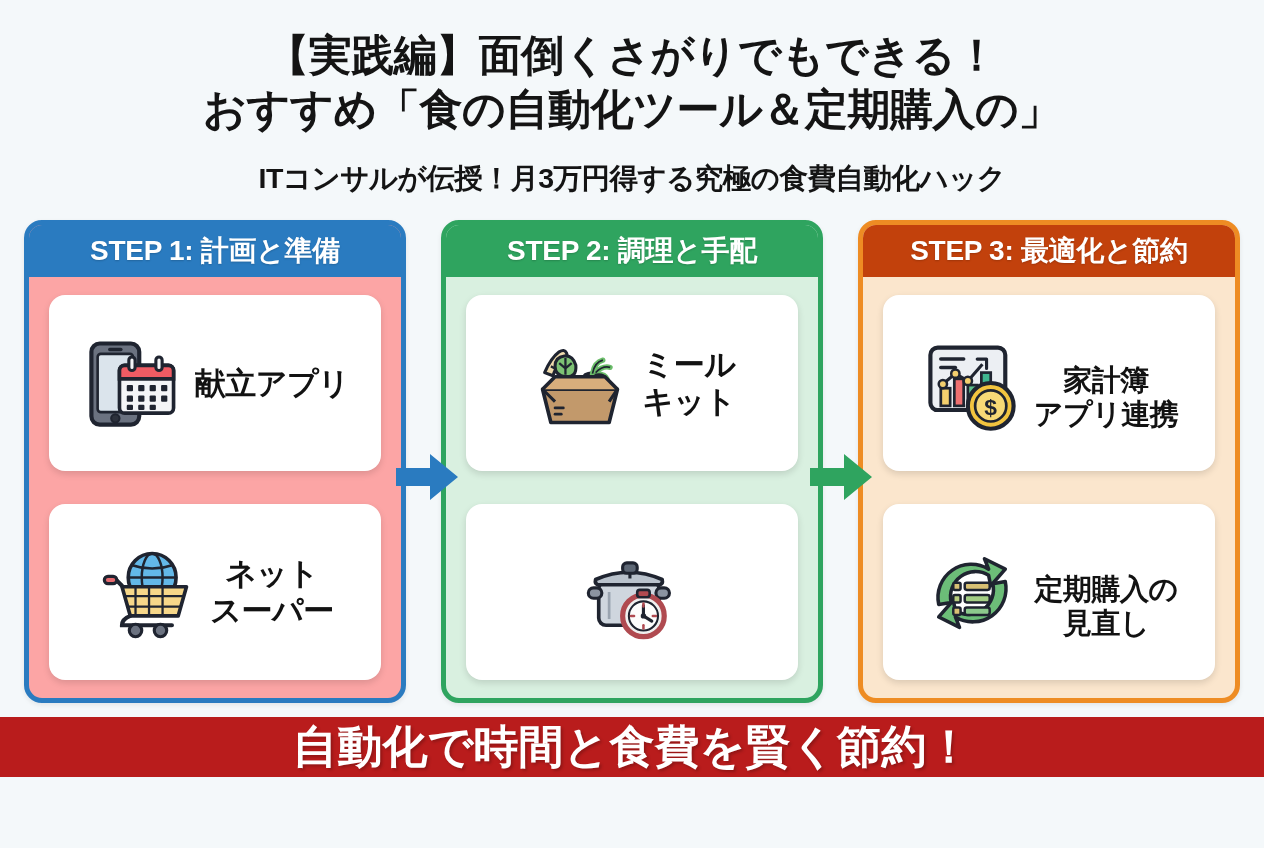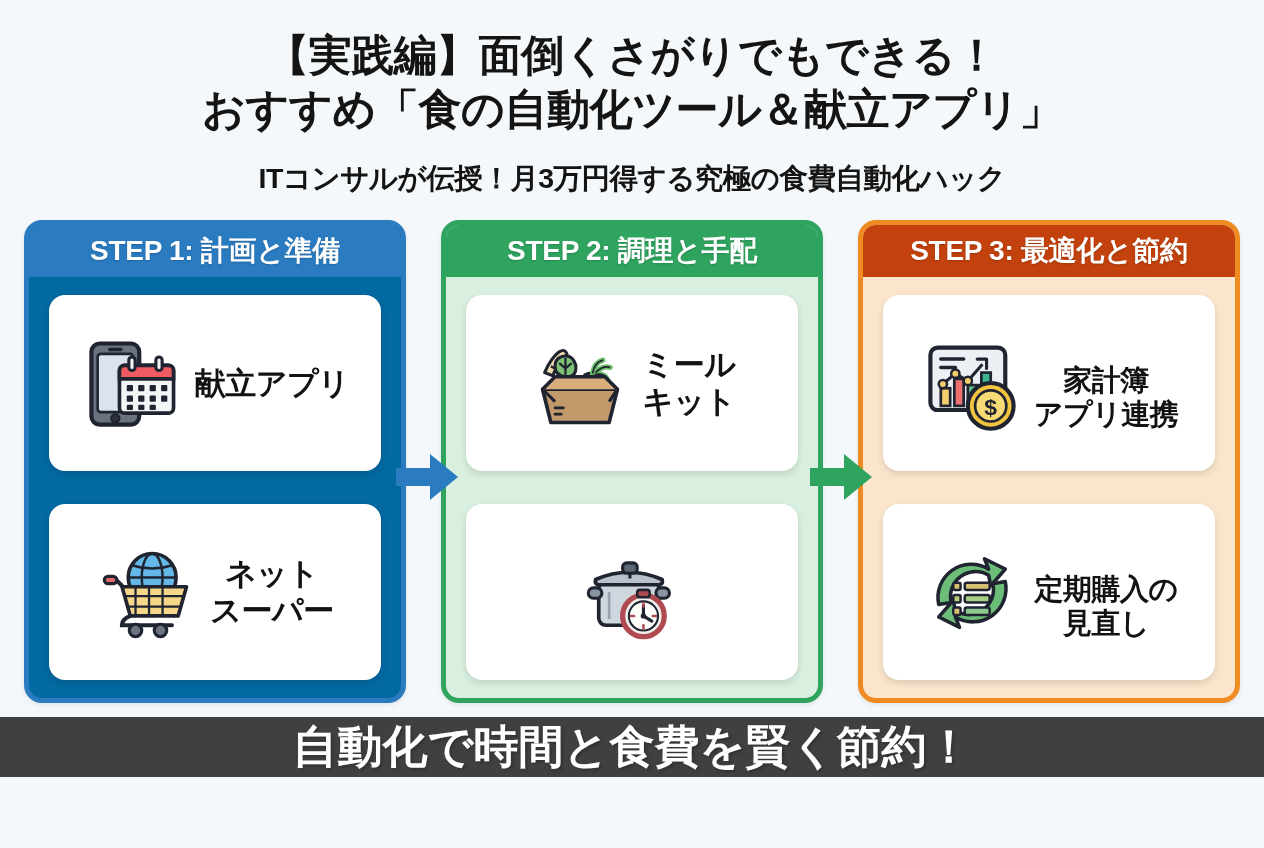--- a/index.html
+++ b/index.html
@@ -62,21 +62,21 @@
     width: 382px;
     border-radius: 18px;
     border: 5px solid #2a7bc0;
     overflow: hidden;
     background: #e3f0fb;
     display: flex;
     flex-direction: column;
     height: 483px;
     box-shadow: 0 2px 5px rgba(0,0,0,0.08);
   }
-  .column.c1 { border-color: #2a7bc0; background: #0369a1; }
+  .column.c1 { border-color: #2a7bc0; background: #fca5a5; }
   .column.c2 { border-color: #2fa45f; background: #d9f0e0; }
   .column.c3 { border-color: #ee8c23; background: #fbe6cd; }
 
   .col-header {
     height: 52px;
     display: flex;
     align-items: center;
     justify-content: center;
     color: #ffffff;
     font-size: 28px;
@@ -137,21 +137,21 @@
     width: 62px;
     height: 52px;
   }
   .arrow svg { width: 100%; height: 100%; display: block; }
   .arrow.a1 { left: 396px; }
   .arrow.a2 { left: 810px; }
 
   
   .footer {
     height: 113px;
-    background: #404040;
+    background: #b91c1c;
     display: flex;
     align-items: center;
     justify-content: center;
     margin-top: 14px;
   }
   .footer-text {
     color: #ffffff;
     font-size: 45px;
     font-weight: bold;
     letter-spacing: 0px;
@@ -159,21 +159,21 @@
     white-space: nowrap;
   }
 </style>
 </head>
 <body>
 
 <div class="page">
 
   <div class="header">
     <div class="title-line">【実践編】面倒くさがりでもできる！</div>
-    <div class="title-line title-line-2">おすすめ「食の自動化ツール＆献立アプリ」</div>
+    <div class="title-line title-line-2">おすすめ「食の自動化ツール＆定期購入の」</div>
     <div class="subtitle">ITコンサルが伝授！月3万円得する究極の食費自動化ハック</div>
   </div>
 
   <div class="steps">
 
     <div class="column c1">
       <div class="col-header">STEP 1: 計画と準備</div>
       <div class="col-body">
 
         <div class="card">

